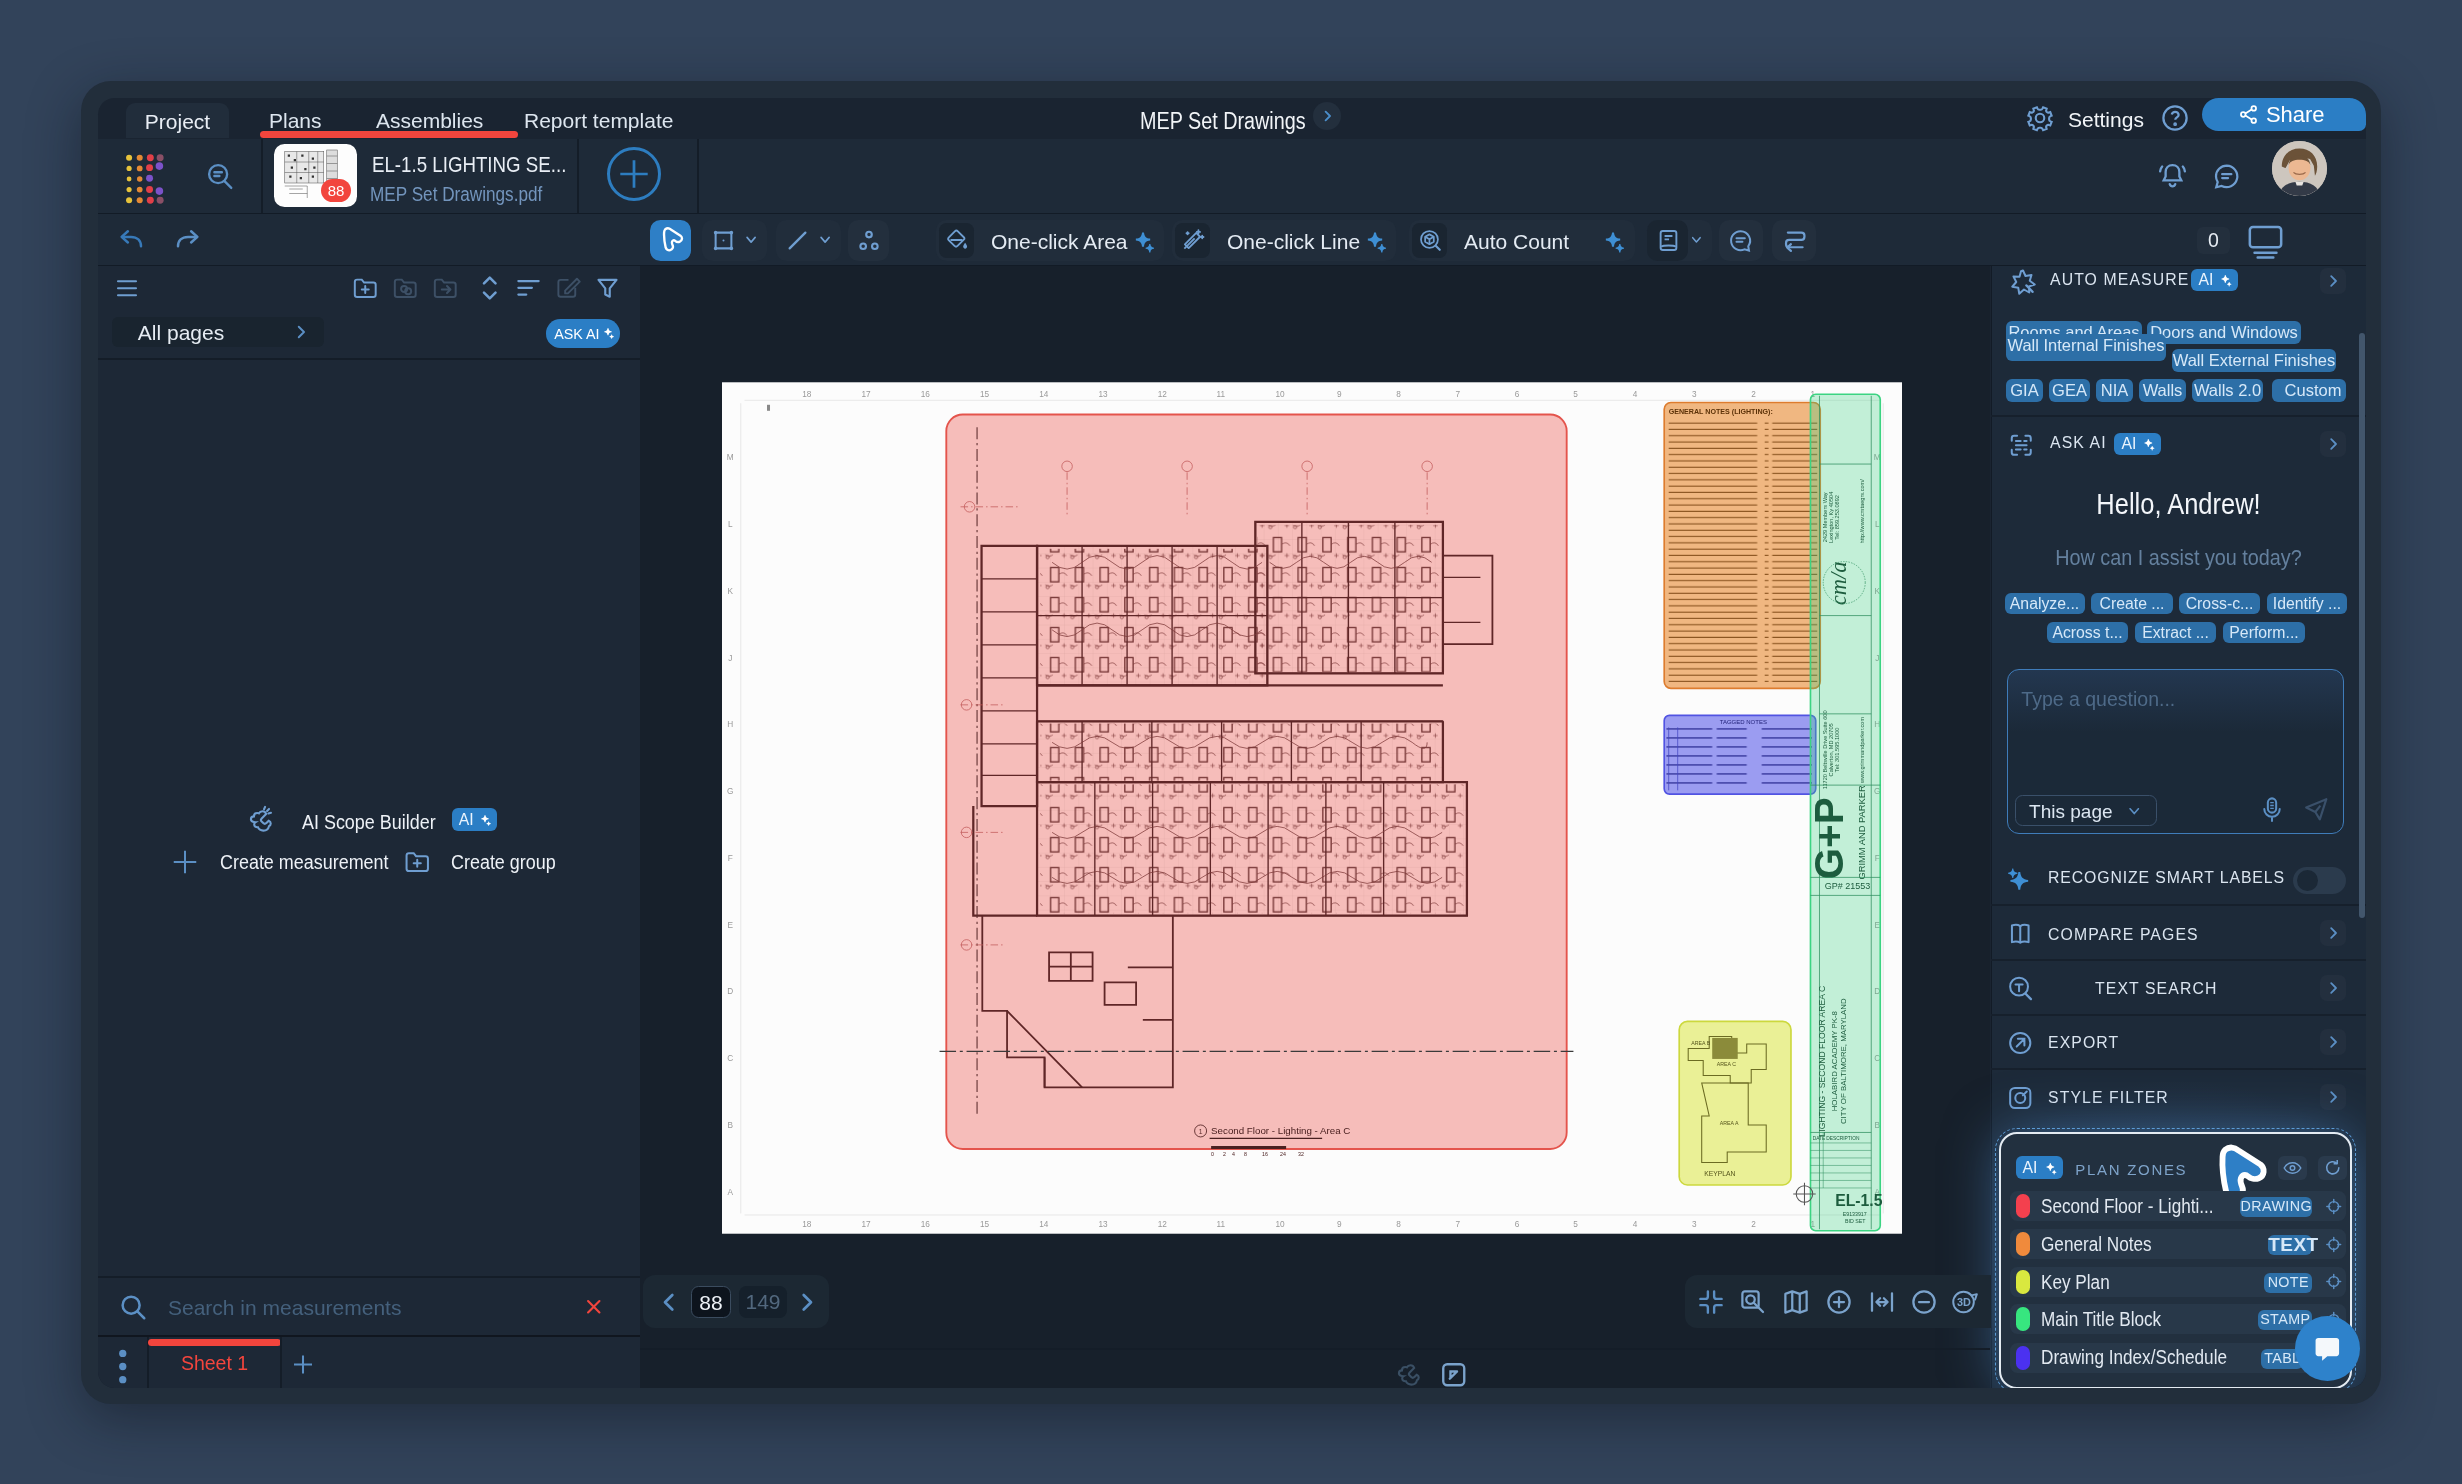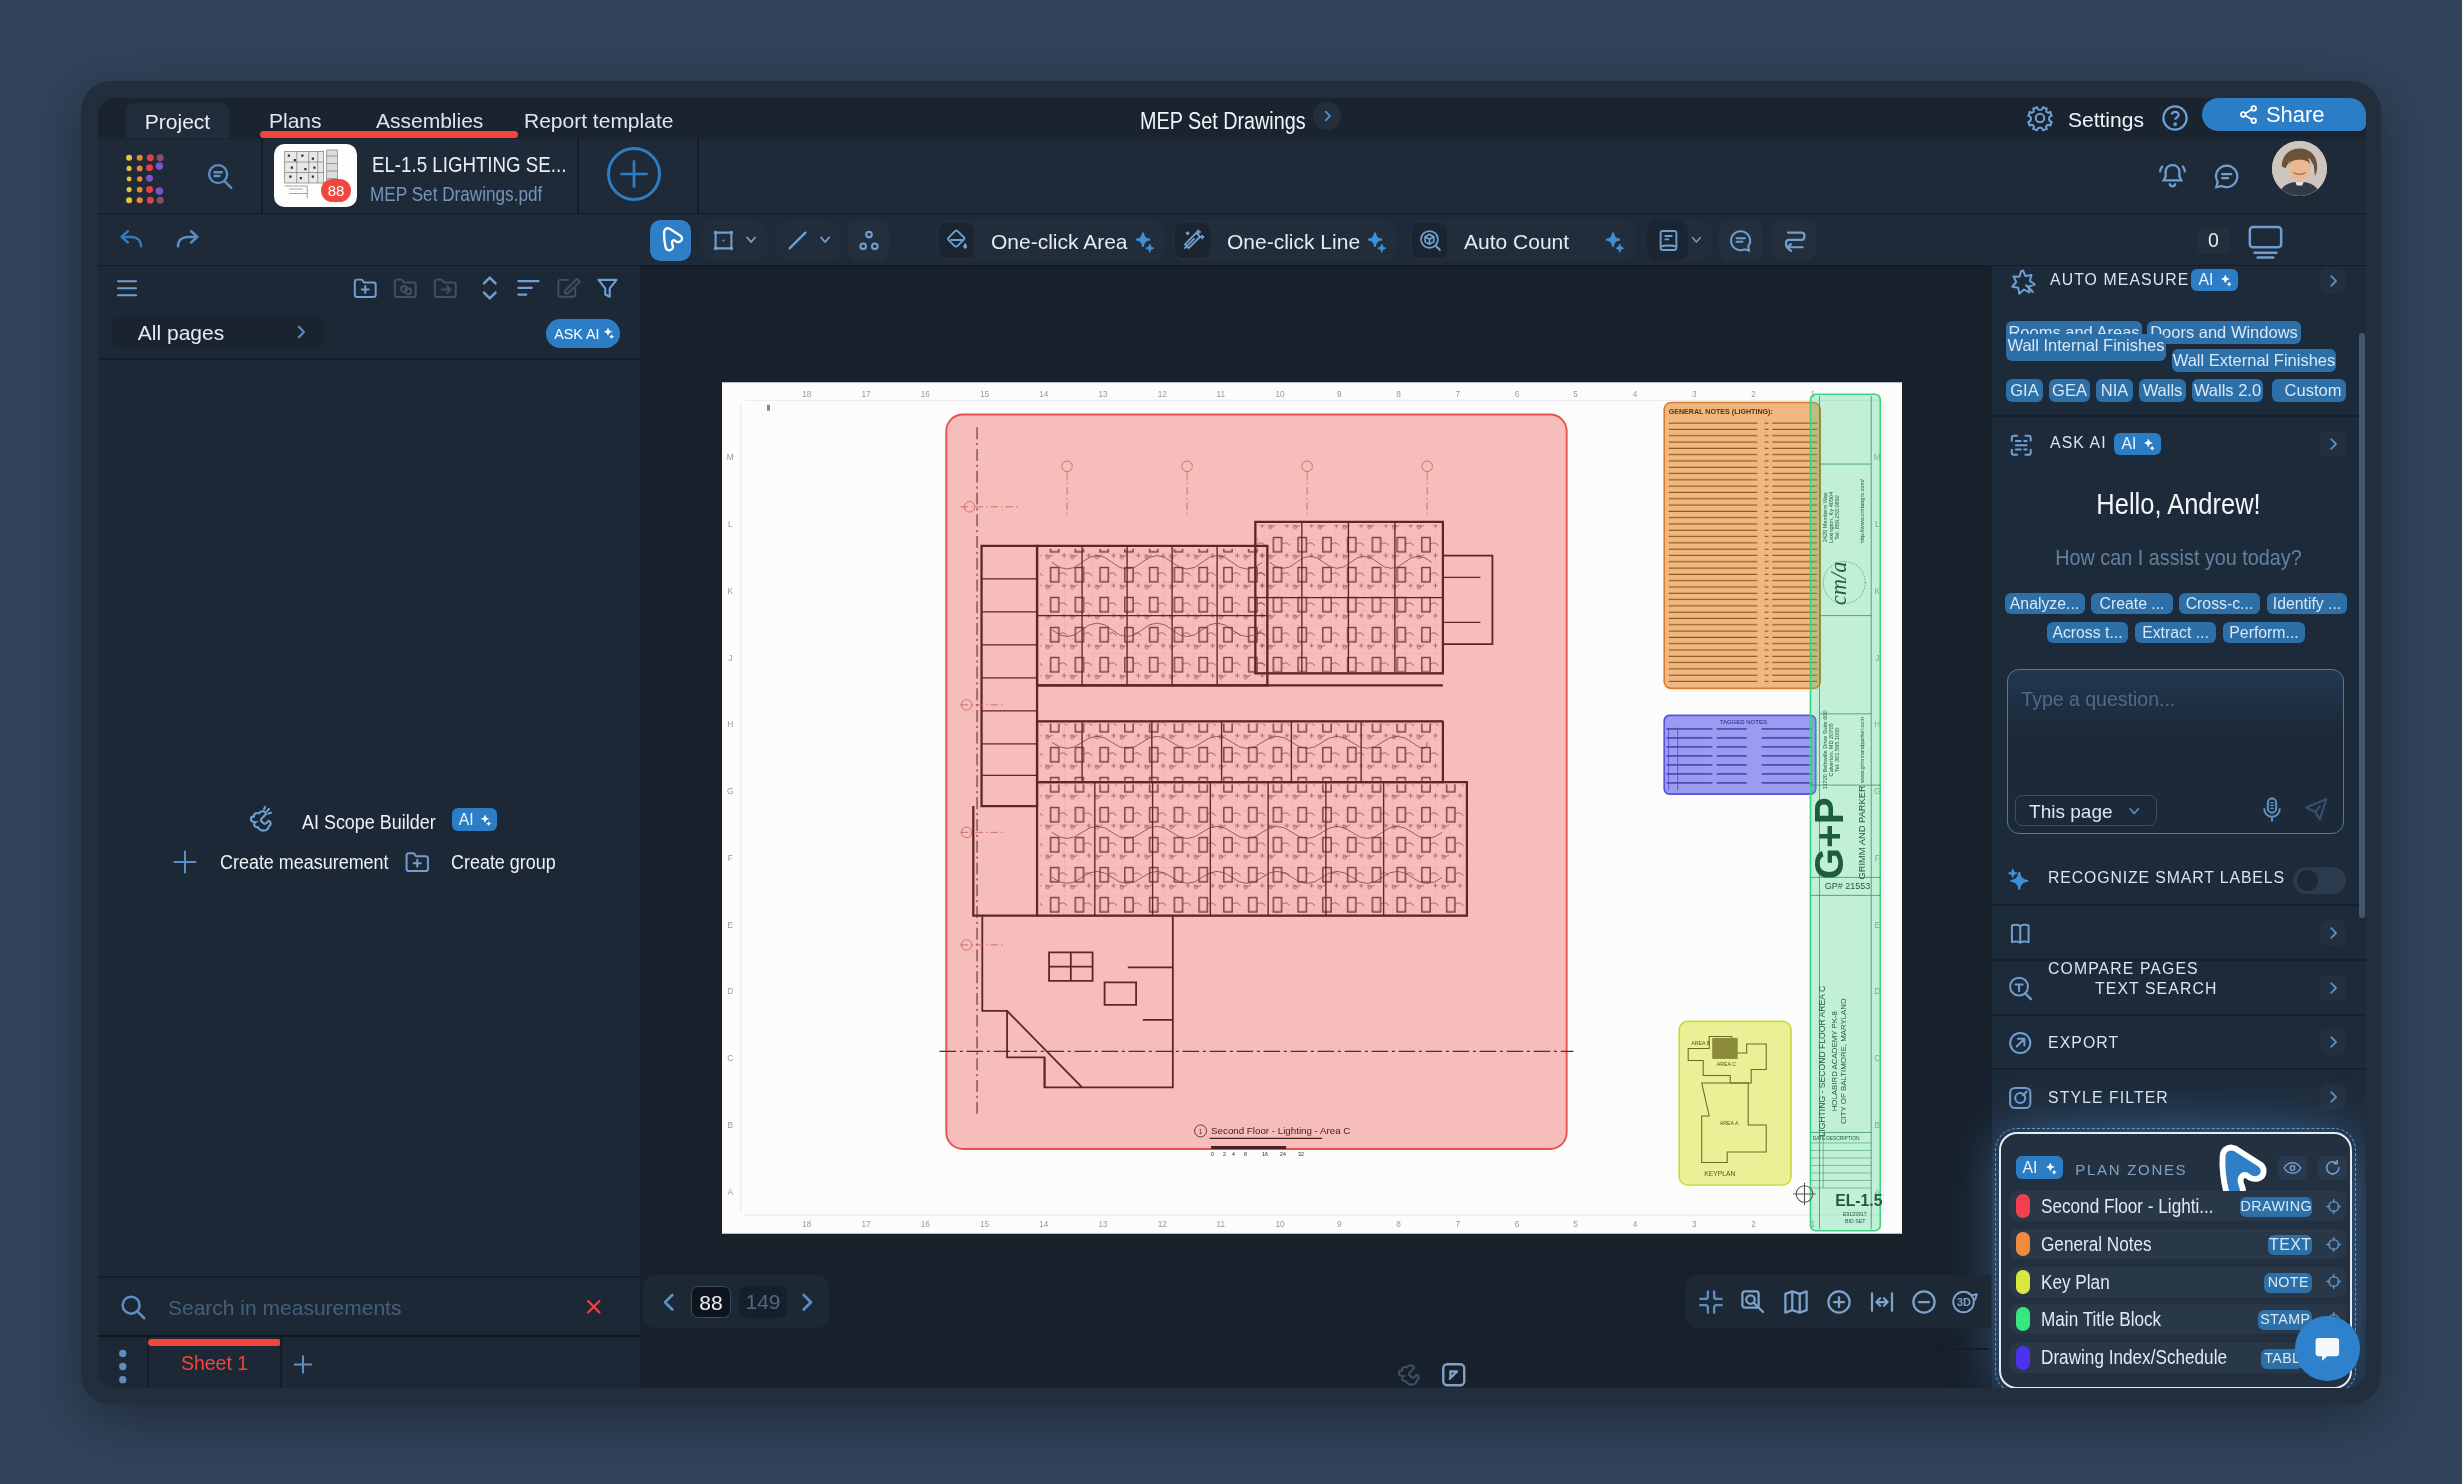--- a/index.html
+++ b/index.html
@@ -442,21 +442,21 @@
       </svg>
     <span class="sect" style="left:57px;top:771px;font-size:15.8px;letter-spacing:0.9px;">RECOGNIZE SMART LABELS</span>
     <div class="abs" style="left:302px;top:769px;width:53px;height:27px;background:#2b3b4d;border-radius:14.3px;">
         <div style="position:absolute;left:3.8px;top:3px;width:21px;height:21px;border-radius:50%;background:#1b2836;"></div>
       </div>
     <div class="abs" style="left:0;top:806px;width:375px;height:1.5px;background:#16202c;"></div>
     <svg class="abs" style="left:15px;top:822px" width="28.5" height="30" viewBox="0 0 24 24" fill="none" stroke="#6f9ed1" stroke-width="1.7">
         <path d="M12 4.5c-2-1.3-4.5-1.3-7-.5v14c2.5-.8 5-.8 7 .5 2-1.3 4.5-1.3 7-.5v-14c-2.5-.8-5-.8-7 .5z" stroke-linejoin="round"></path>
         <path d="M12 4.5v14"></path>
       </svg>
-    <span class="sect" style="left:57px;top:828px;margin-top:34px;">COMPARE PAGES</span>
+    <span class="sect" style="left:57px;top:828px;">COMPARE PAGES</span>
     <div class="chev" style="left:329px;top:822px;">
         <svg style="position:absolute;left:4.5px;top:3.8px" width="16.5" height="18" viewBox="0 0 24 24" fill="none" stroke="#5b8fc4" stroke-width="2.6">
           <path d="M9 5l7 7-7 7" stroke-linecap="round" stroke-linejoin="round"></path>
         </svg>
       </div>
     <div class="abs" style="left:0;top:861px;width:375px;height:1.5px;background:#16202c;"></div>
     <svg class="abs" style="left:15px;top:876px" width="28.5" height="30" viewBox="0 0 24 24" fill="none" stroke="#6f9ed1" stroke-width="1.7">
         <circle cx="11" cy="10" r="7.5"></circle>
         <path d="M8 8.2h6M11 8.2v5.6" stroke-linecap="round"></path>
         <path d="M16.5 16 21 20.5" stroke-linecap="round" stroke-width="2"></path>
@@ -525,21 +525,21 @@
       <div class="abs" style="left:15px;top:98px;width:13.5px;height:24px;border-radius:6.8px;background:#f08a3c;"></div>
       <div class="abs" style="left:15px;top:136px;width:13.5px;height:24px;border-radius:6.8px;background:#d9e83f;"></div>
       <div class="abs" style="left:15px;top:173px;width:13.5px;height:24px;border-radius:6.8px;background:#37e67f;"></div>
       <div class="abs" style="left:15px;top:212px;width:13.5px;height:24px;border-radius:6.8px;background:#4b31f0;"></div>
       <span class="abs" style="left:40px;top:61px;color:#e2e9f1;font-size:19.5px;transform:scaleX(0.88);transform-origin:0 50%;white-space:nowrap;">Second Floor - Lighti...</span>
       <span class="abs" style="left:40px;top:99px;color:#e2e9f1;font-size:19.5px;transform:scaleX(0.88);transform-origin:0 50%;white-space:nowrap;">General Notes</span>
       <span class="abs" style="left:40px;top:137px;color:#e2e9f1;font-size:19.5px;transform:scaleX(0.88);transform-origin:0 50%;white-space:nowrap;">Key Plan</span>
       <span class="abs" style="left:40px;top:174px;color:#e2e9f1;font-size:19.5px;transform:scaleX(0.88);transform-origin:0 50%;white-space:nowrap;">Main Title Block</span>
       <span class="abs" style="left:40px;top:212px;color:#e2e9f1;font-size:19.5px;transform:scaleX(0.88);transform-origin:0 50%;white-space:nowrap;">Drawing Index/Schedule</span>
       <div class="chip" style="left:239px;top:63px;width:72px;height:19.5px;line-height:19.5px;font-size:14.3px;letter-spacing:0.4px;">DRAWING</div>
-      <div class="chip" style="left:267px;top:101px;width:44px;height:19.5px;line-height:19.5px;font-size:16px;letter-spacing:0.4px;">TEXT</div>
+      <div class="chip" style="left:267px;top:101px;width:44px;height:19.5px;line-height:19.5px;font-size:19px;letter-spacing:0.4px;font-weight:bold;">TEXT</div>
       <div class="chip" style="left:263px;top:139px;width:48px;height:19.5px;line-height:19.5px;font-size:14.3px;letter-spacing:0.4px;">NOTE</div>
       <div class="chip" style="left:257px;top:176px;width:54px;height:19.5px;line-height:19.5px;font-size:14.3px;letter-spacing:0.4px;">STAMP</div>
       <div class="chip" style="left:260px;top:215px;width:42px;height:19.5px;line-height:19.5px;font-size:14.3px;letter-spacing:0.4px;">TABL</div>
       <svg class="abs" style="left:323px;top:62px" width="19.5" height="21" viewBox="0 0 24 24" fill="none" stroke="#5b8fc4" stroke-width="1.8">
           <circle cx="12" cy="12" r="6"></circle>
           <path d="M12 3.5V7M12 17v3.5M3.5 12H7M17 12h3.5" stroke-linecap="round"></path>
         </svg>
       <svg class="abs" style="left:323px;top:100px" width="19.5" height="21" viewBox="0 0 24 24" fill="none" stroke="#5b8fc4" stroke-width="1.8">
           <circle cx="12" cy="12" r="6"></circle>
           <path d="M12 3.5V7M12 17v3.5M3.5 12H7M17 12h3.5" stroke-linecap="round"></path>

